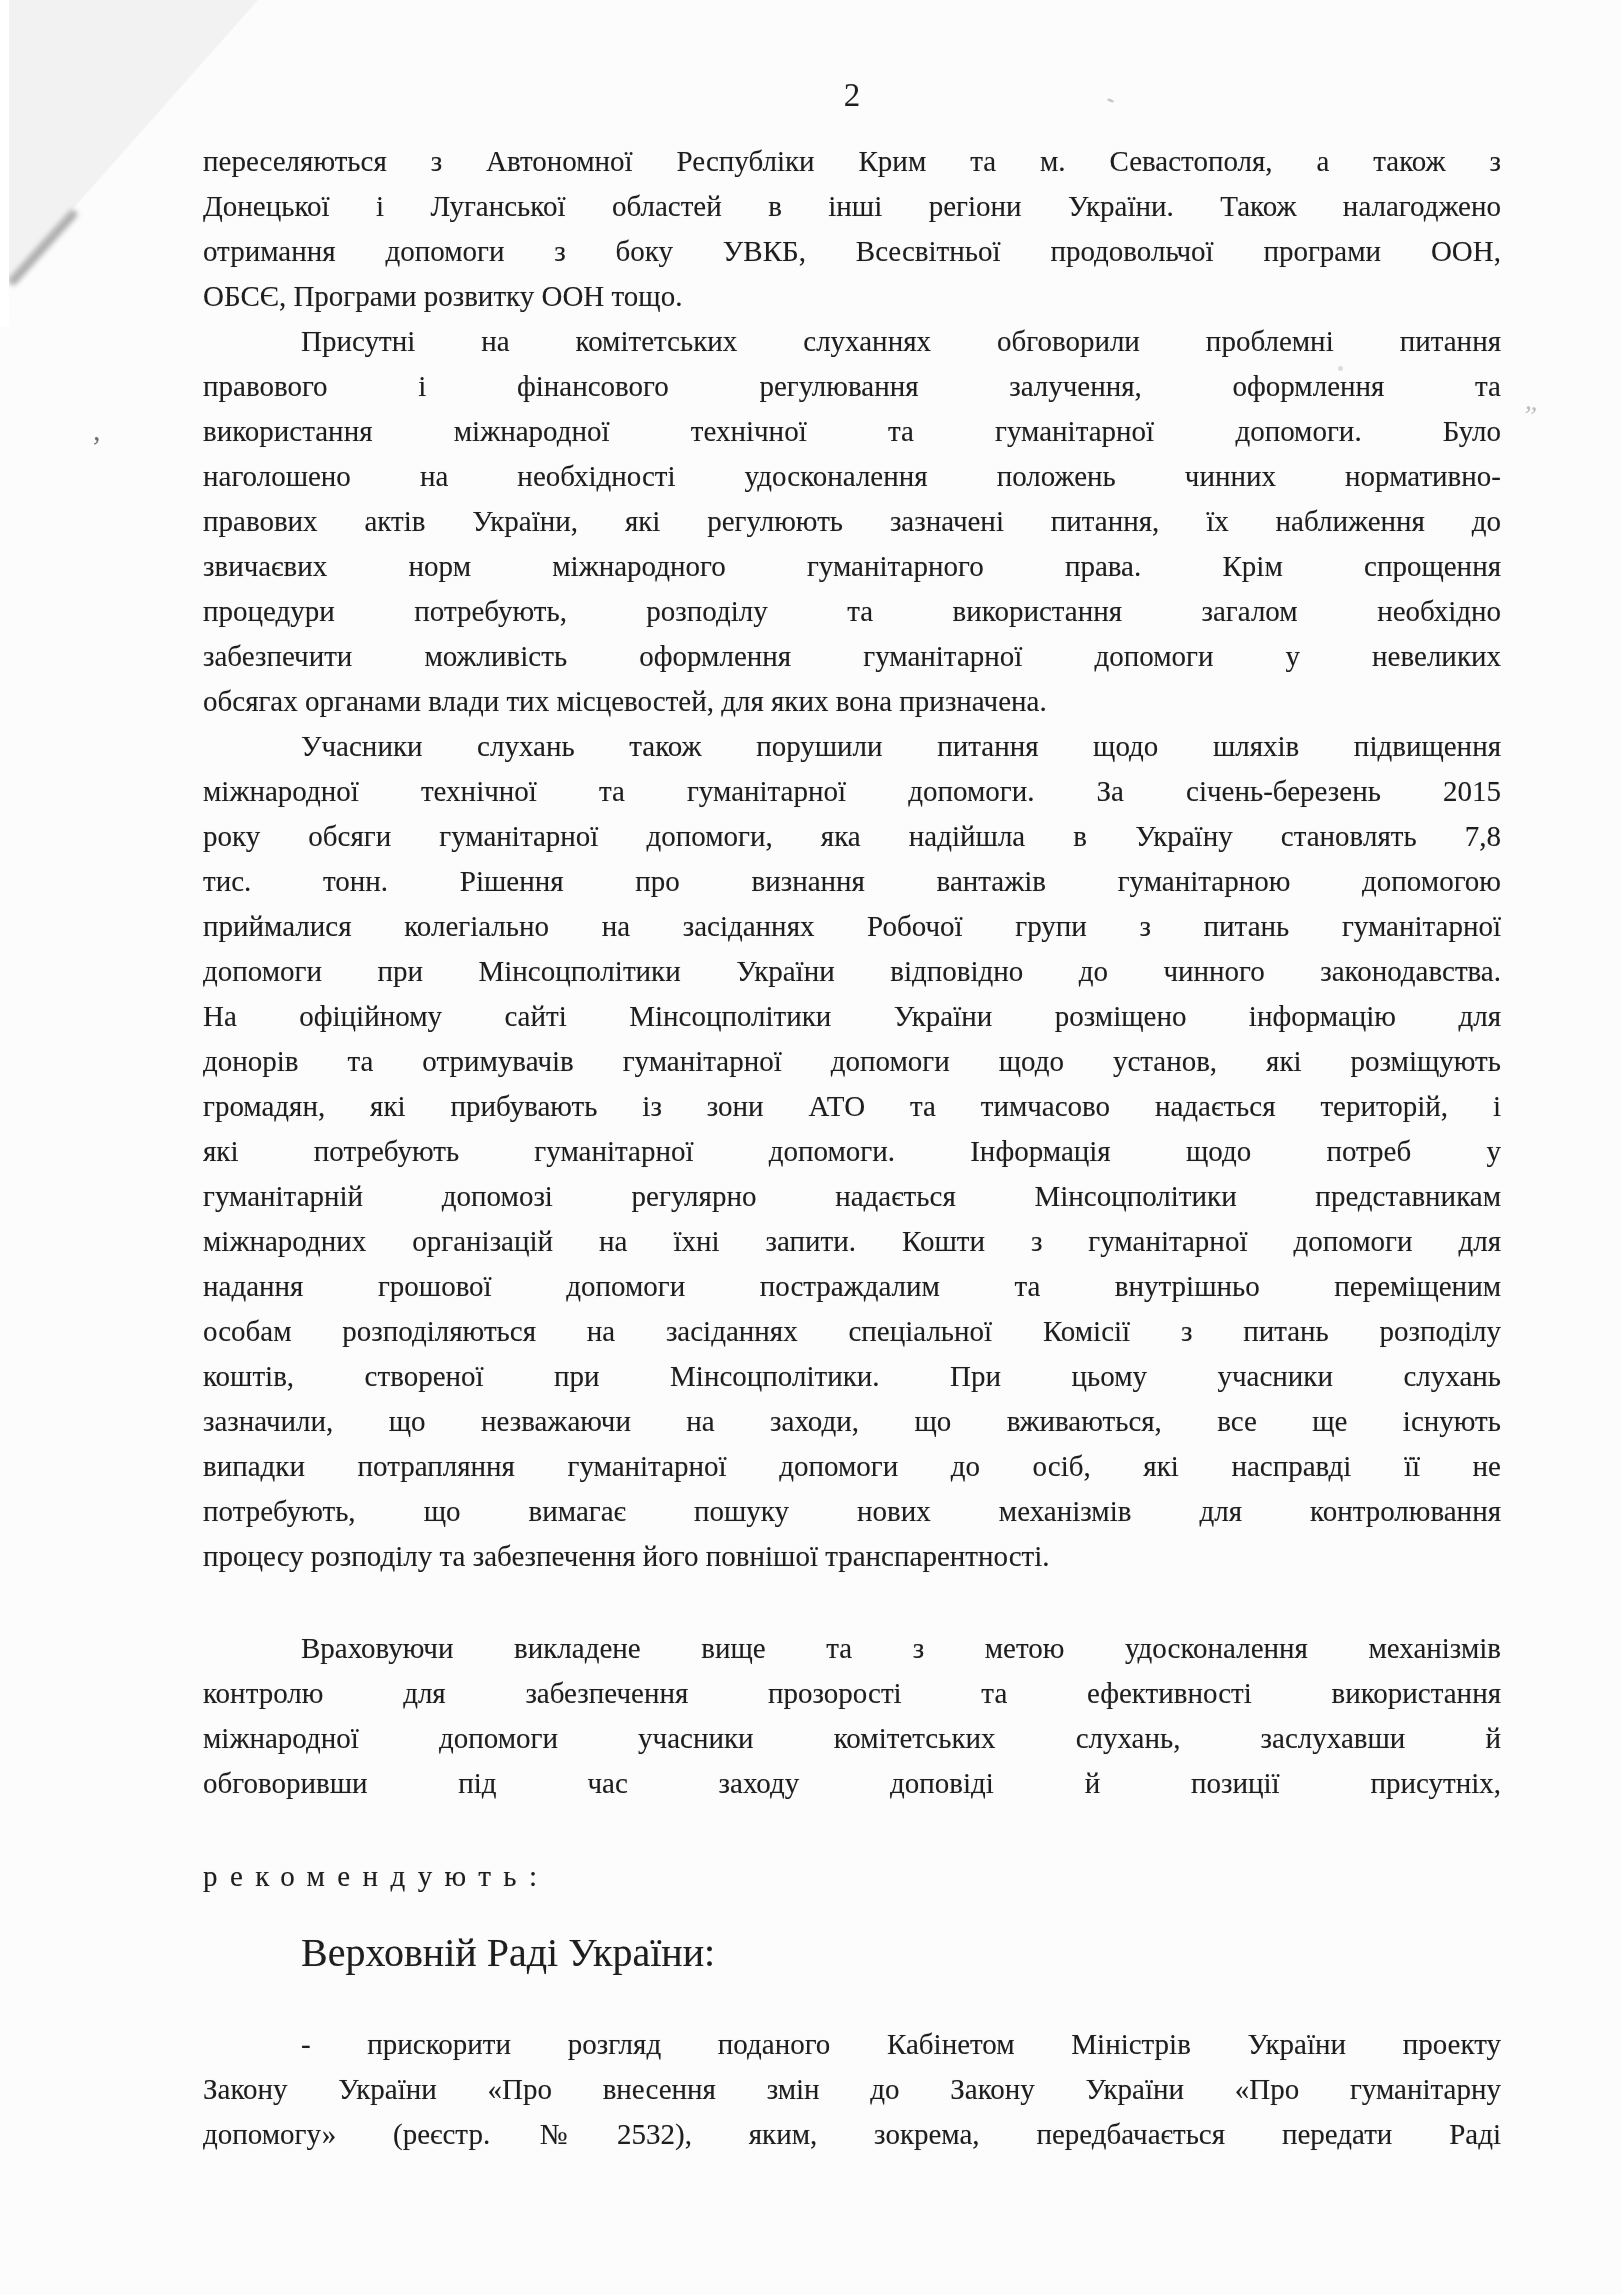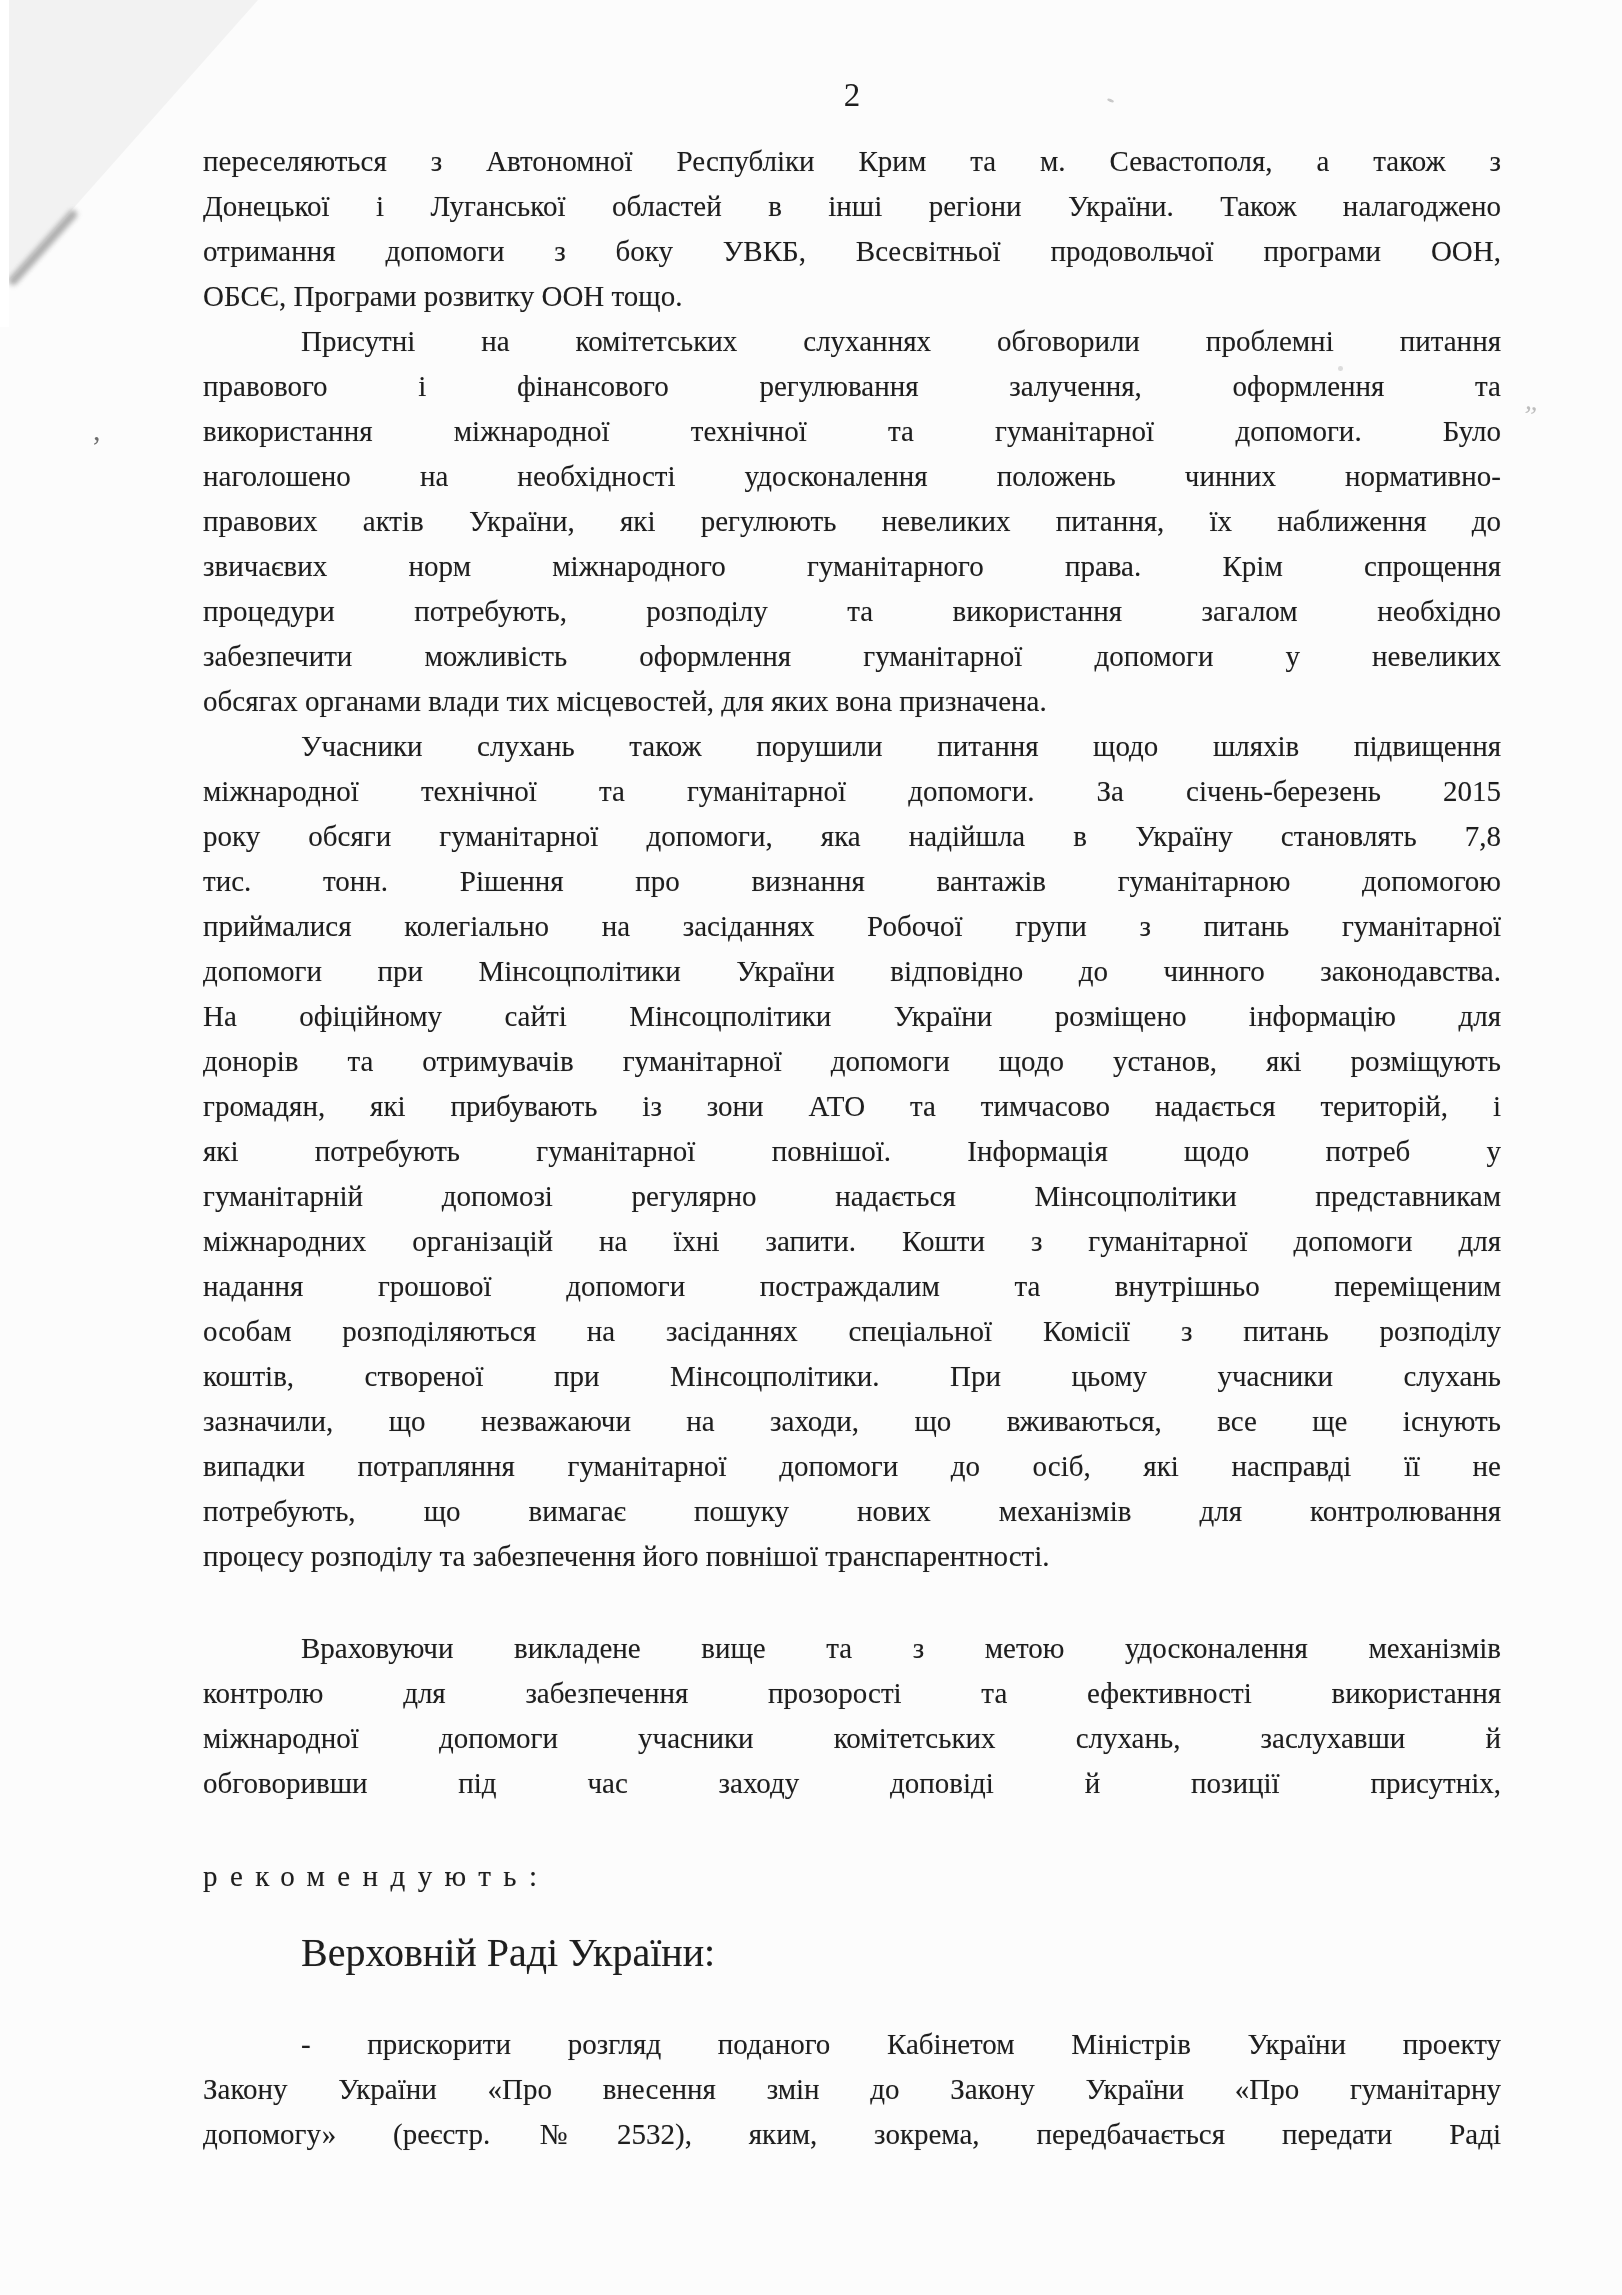--- a/index.html
+++ b/index.html
@@ -112,37 +112,37 @@
         <div class="line">переселяються з Автономної Республіки Крим та м. Севастополя, а також з</div>
         <div class="line">Донецької і Луганської областей в інші регіони України. Також налагоджено</div>
         <div class="line">отримання допомоги з боку УВКБ, Всесвітньої продовольчої програми ООН,</div>
         <div class="line line-last">ОБСЄ, Програми розвитку ООН тощо.</div>
       </div>
       <div class="paragraph">
         <div class="line indent">Присутні на комітетських слуханнях обговорили проблемні питання</div>
         <div class="line">правового і фінансового регулювання залучення, оформлення та</div>
         <div class="line">використання міжнародної технічної та гуманітарної допомоги. Було</div>
         <div class="line">наголошено на необхідності удосконалення положень чинних нормативно-</div>
-        <div class="line">правових актів України, які регулюють невеликих питання, їх наближення до</div>
+        <div class="line">правових актів України, які регулюють зазначені питання, їх наближення до</div>
         <div class="line">звичаєвих норм міжнародного гуманітарного права. Крім спрощення</div>
         <div class="line">процедури потребують, розподілу та використання загалом необхідно</div>
         <div class="line">забезпечити можливість оформлення гуманітарної допомоги у невеликих</div>
         <div class="line line-last">обсягах органами влади тих місцевостей, для яких вона призначена.</div>
       </div>
       <div class="paragraph">
         <div class="line indent">Учасники слухань також порушили питання щодо шляхів підвищення</div>
         <div class="line">міжнародної технічної та гуманітарної допомоги. За січень-березень 2015</div>
         <div class="line">року обсяги гуманітарної допомоги, яка надійшла в Україну становлять 7,8</div>
         <div class="line">тис. тонн. Рішення про визнання вантажів гуманітарною допомогою</div>
         <div class="line">приймалися колегіально на засіданнях Робочої групи з питань гуманітарної</div>
         <div class="line">допомоги при Мінсоцполітики України відповідно до чинного законодавства.</div>
         <div class="line">На офіційному сайті Мінсоцполітики України розміщено інформацію для</div>
         <div class="line">донорів та отримувачів гуманітарної допомоги щодо установ, які розміщують</div>
         <div class="line">громадян, які прибувають із зони АТО та тимчасово надається територій, і</div>
-        <div class="line">які потребують гуманітарної повнішої. Інформація щодо потреб у</div>
+        <div class="line">які потребують гуманітарної допомоги. Інформація щодо потреб у</div>
         <div class="line">гуманітарній допомозі регулярно надається Мінсоцполітики представникам</div>
         <div class="line">міжнародних організацій на їхні запити. Кошти з гуманітарної допомоги для</div>
         <div class="line">надання грошової допомоги постраждалим та внутрішньо переміщеним</div>
         <div class="line">особам розподіляються на засіданнях спеціальної Комісії з питань розподілу</div>
         <div class="line">коштів, створеної при Мінсоцполітики. При цьому учасники слухань</div>
         <div class="line">зазначили, що незважаючи на заходи, що вживаються, все ще існують</div>
         <div class="line">випадки потрапляння гуманітарної допомоги до осіб, які насправді її не</div>
         <div class="line">потребують, що вимагає пошуку нових механізмів для контролювання</div>
         <div class="line line-last">процесу розподілу та забезпечення його повнішої транспарентності.</div>
       </div>

